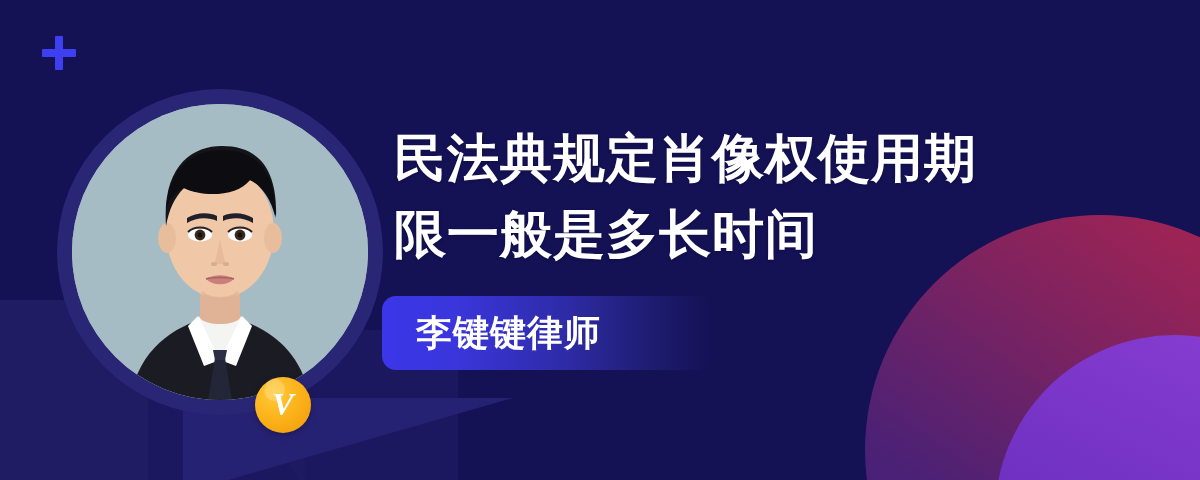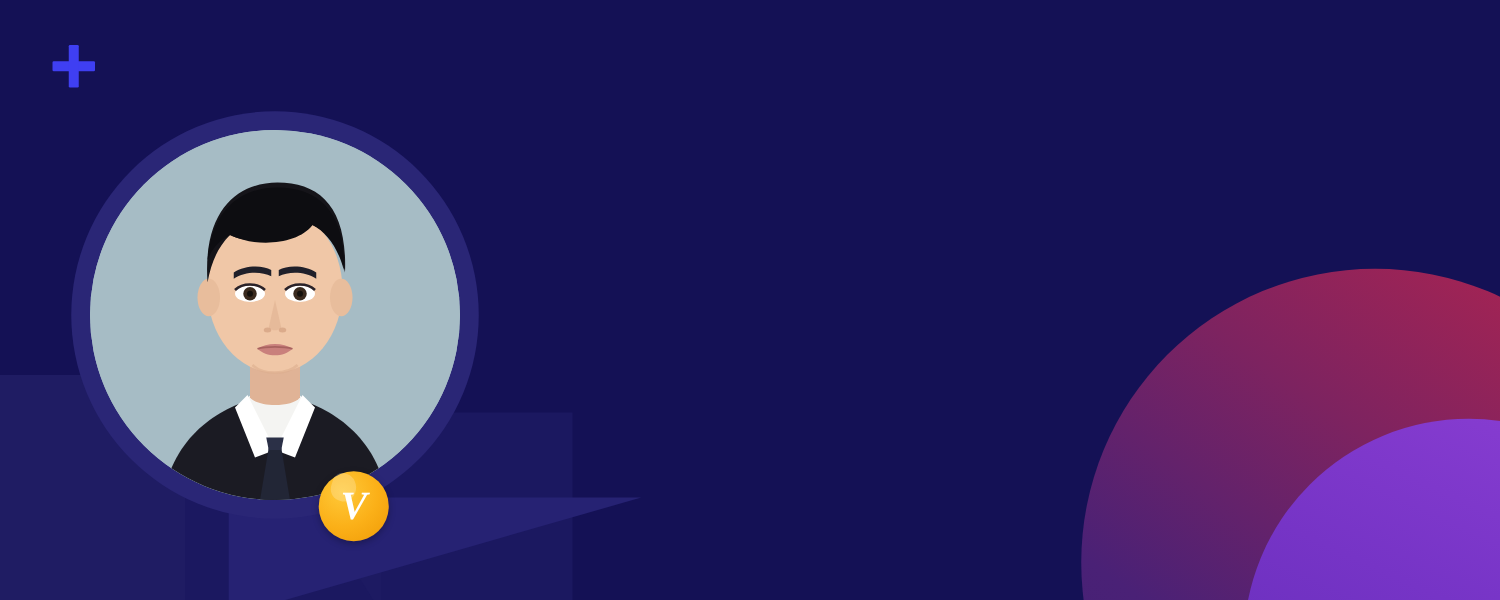--- a/index.html
+++ b/index.html
@@ -242,14 +242,24 @@
         <path d="M130 188 C138 196 158 196 166 188" stroke="#dcae8e" stroke-width="2" fill="none" opacity="0.6"></path>
       </svg>
     </div>
 
     <div class="verify-badge">
       <span class="shine"></span>
       <span class="v-glyph">V</span>
     </div>
   </div>
 
+  <div class="content">
+    <h1 class="headline">
+      <span class="hl-line">民法典规定肖像权使用期</span>
+      <span class="hl-line">限一般是多长时间</span>
+    </h1>
+
+    <div class="name-badge">
+      <span class="name-badge-text">李键键律师</span>
+    </div>
+  </div>
 
 </div>
 
 </body></html>

